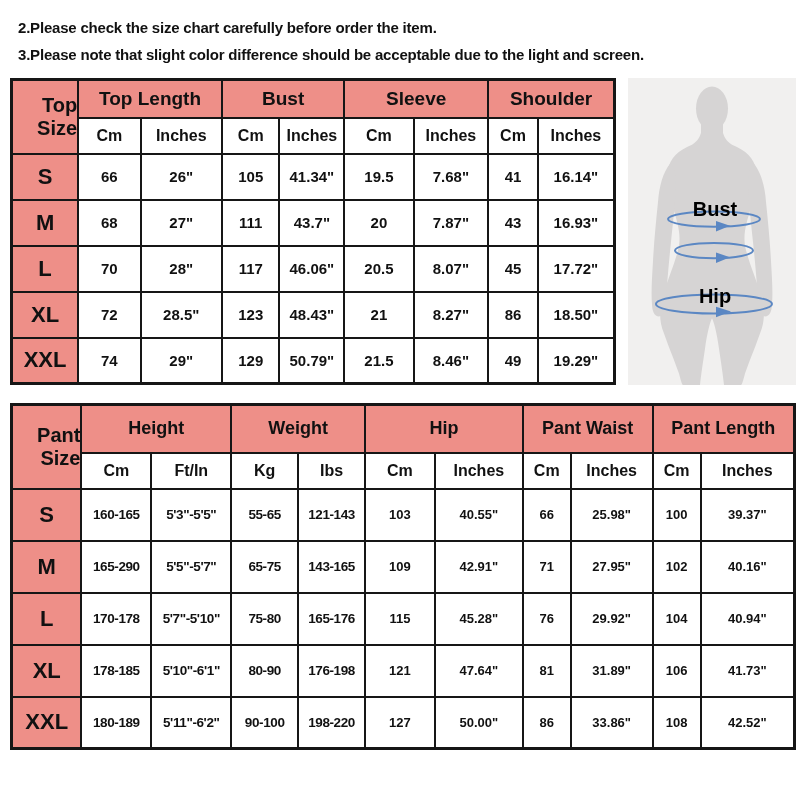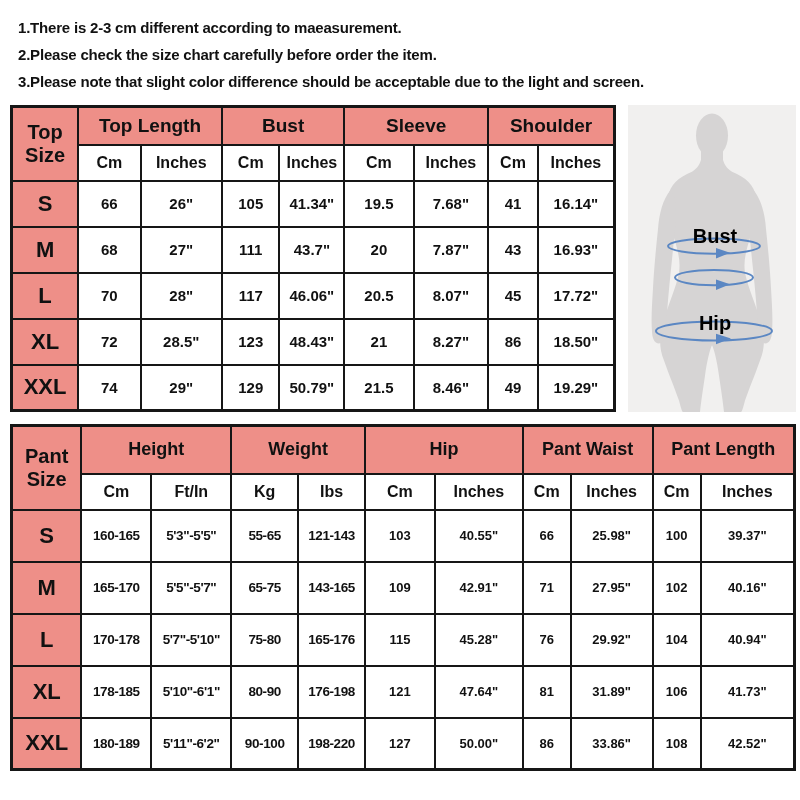--- a/index.html
+++ b/index.html
@@ -32,31 +32,31 @@
     border-collapse:collapse;table-layout:fixed;
     border:3px solid var(--border-dark);
     background:#ffffff;
   }
   .size-table th,.size-table td{
     border:2px solid var(--border-dark);
     text-align:center;vertical-align:middle;padding:0;overflow:hidden;
     font-weight:bold;
   }
   .pink{background:var(--header-pink);}
-  th.corner{font-size:20px;line-height:1.15;font-weight:bold;}
+  th.corner{font-size:20px;line-height:1.15;font-weight:bold;text-align:right;}
   th.group{font-size:19px;height:38px;}
   .pant-table th.group{font-size:18px;height:48px;}
   tr.units th{font-size:16px;height:36px;background:#fff;font-weight:bold;text-align:center;}
   tbody th.size-cell{
     background:var(--header-pink);
     font-size:22px;font-weight:bold;
   }
   .top-table tbody tr{height:46px;}
   .top-table td{font-size:15px;}
-  .pant-table{margin-top:12px;}
+  .pant-table{margin-top:18px;}
   .pant-table tbody tr{height:52px;}
   .pant-table td{font-size:13px;}
   .pant-table td:nth-of-type(1),
   .pant-table td:nth-of-type(2),
   .pant-table td:nth-of-type(3),
   .pant-table td:nth-of-type(4){font-size:13.5px;letter-spacing:-0.4px;}
 
   
   .figure-panel{
     position:relative;width:168px;margin-left:12px;
@@ -67,21 +67,20 @@
     position:absolute;left:6px;right:0;text-align:center;
     font-size:20px;font-weight:bold;color:#000;
   }
 </style>
 </head>
 <body>
 
 <div class="page">
 
   <div class="notes">
-    <div class="note">1.There is 2-3 cm different according to maeasurement.</div>
     <div class="note">2.Please check the size chart carefully before order the item.</div>
     <div class="note">3.Please note that slight color difference should be acceptable due to the light and screen.</div>
   </div>
 
   <div class="top-section">
     <table class="size-table top-table">
       <colgroup>
         <col style="width:67px">
           <col style="width:63px">
           <col style="width:82px">
@@ -288,21 +287,21 @@
           <td>121-143</td>
           <td>103</td>
           <td>40.55"</td>
           <td>66</td>
           <td>25.98"</td>
           <td>100</td>
           <td>39.37"</td>
         </tr>
         <tr>
           <th class="size-cell">M</th>
-          <td>165-170</td>
+          <td>165-290</td>
           <td>5'5"-5'7"</td>
           <td>65-75</td>
           <td>143-165</td>
           <td>109</td>
           <td>42.91"</td>
           <td>71</td>
           <td>27.95"</td>
           <td>102</td>
           <td>40.16"</td>
         </tr>

